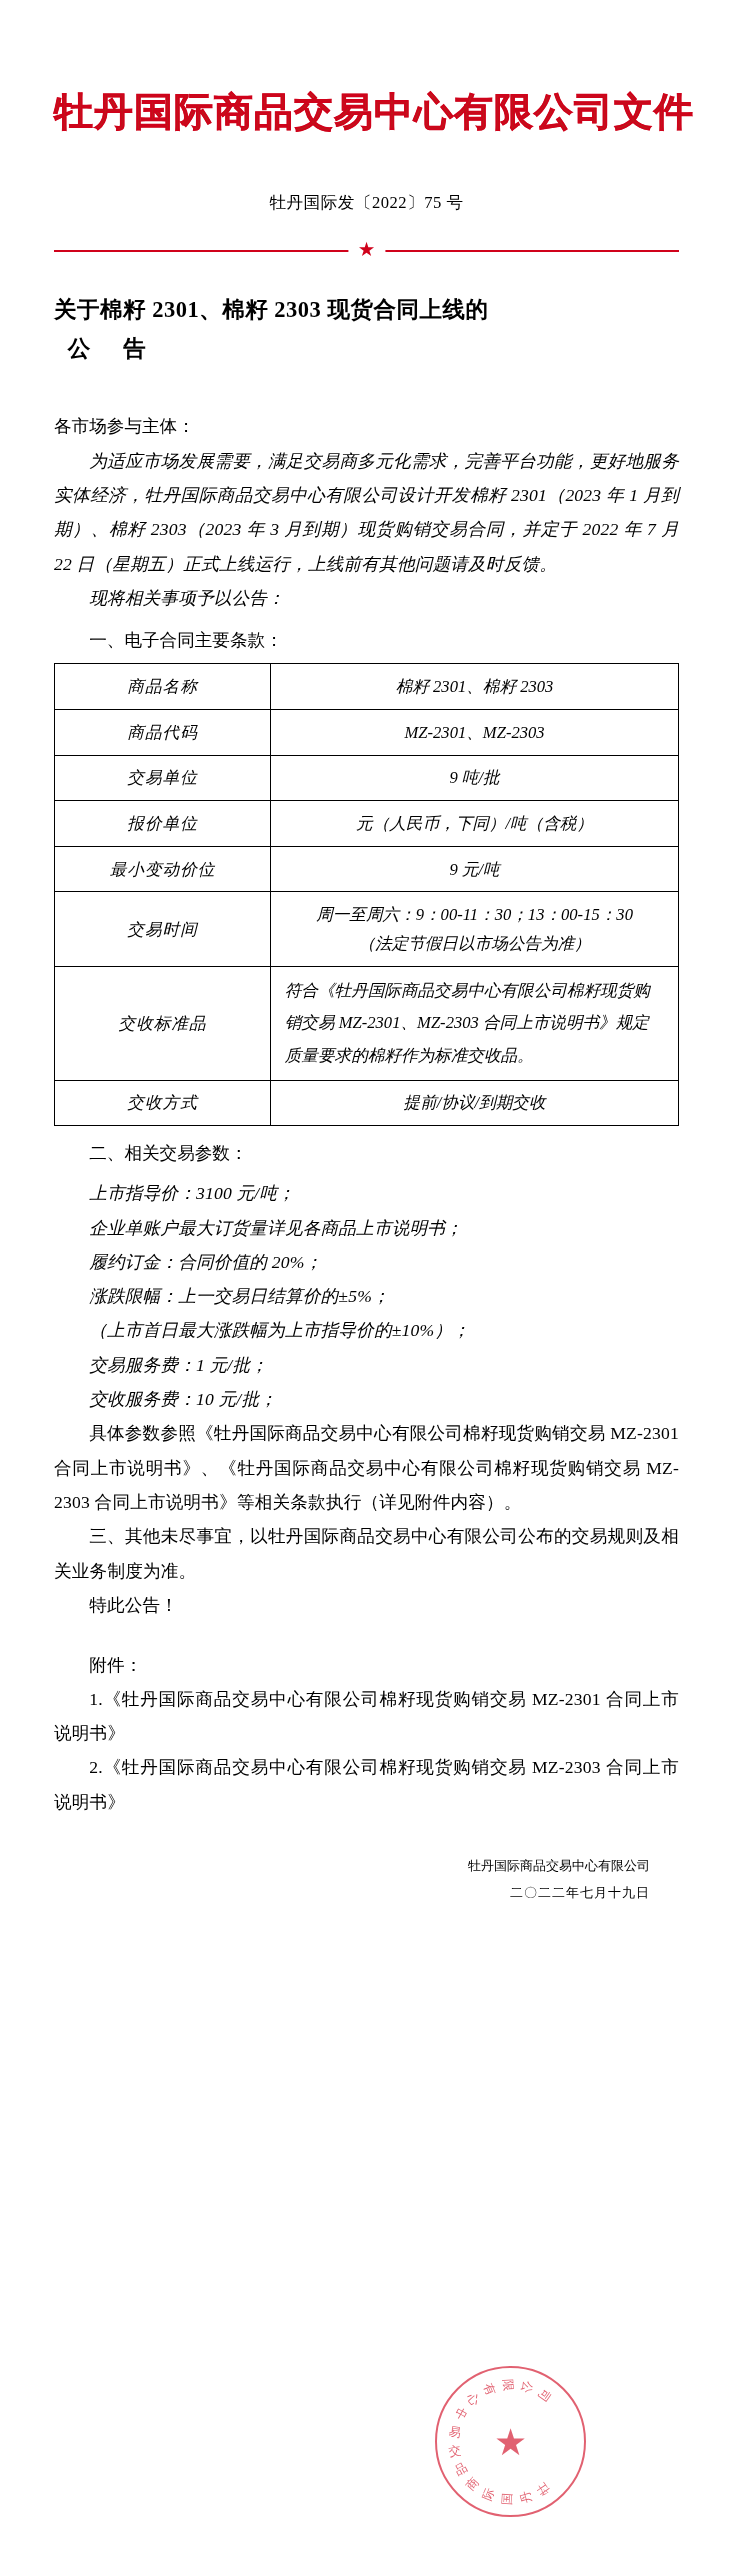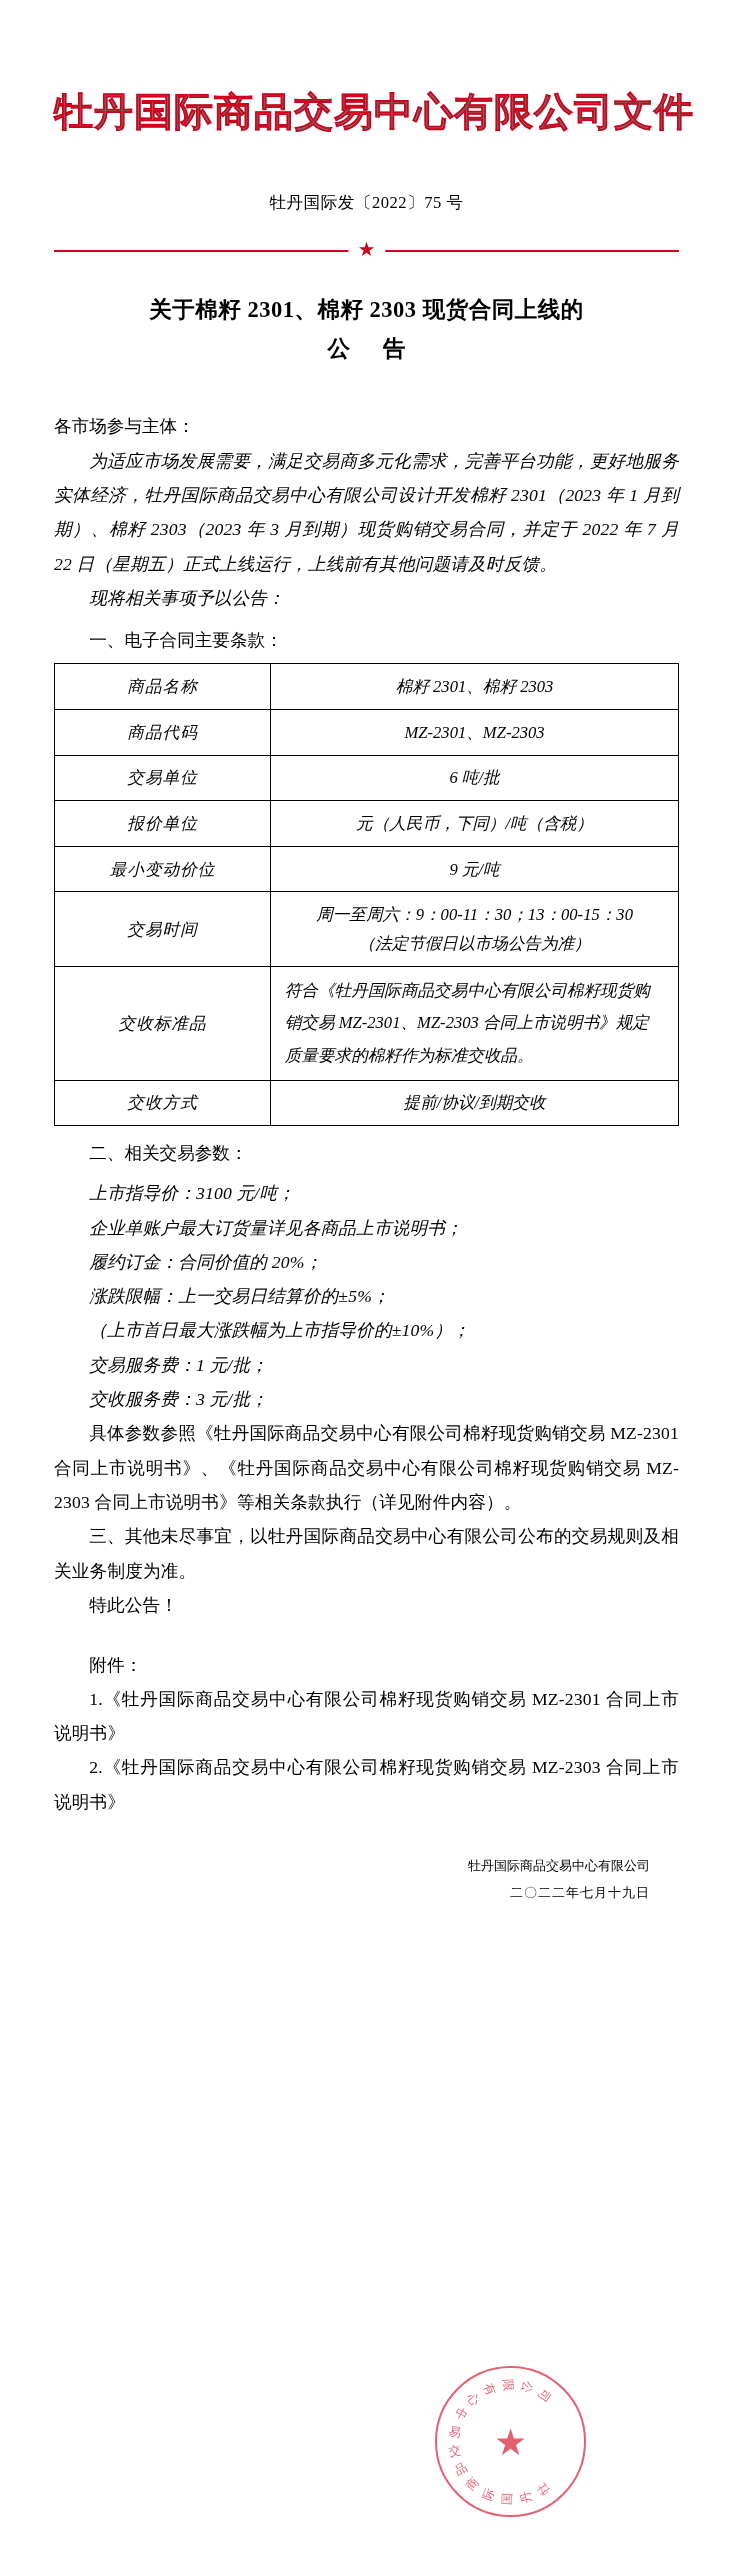--- a/index.html
+++ b/index.html
@@ -21,21 +21,21 @@
     padding: 59px 54px 39px 54px;
     background: #fff;
   }
 
   
   .masthead {
     text-align: center;
     margin-top: 29px;
   }
   .masthead-title {
-    color: #737373;
+    color: #b91c1c;
     font-family: "Liberation Serif", "DejaVu Serif", serif;
     font-weight: bold;
     font-size: 39px;
     letter-spacing: 1px;
     line-height: 1.25;
     white-space: nowrap;
     -webkit-text-stroke: 0.6px #d0021b;
   }
   .doc-number {
     text-align: center;
@@ -65,21 +65,20 @@
     transform: translateX(-50%);
     background: #fff;
     padding: 0 9.8px;
     color: #d0021b;
     font-size: 19.6px;
     line-height: 21.5px;
   }
 
   
   .doc-title {
-    text-align: center;
     font-size: 22.5px;
     font-weight: bold;
     line-height: 1.75;
     margin-top: 29px;
     letter-spacing: 0.5px;
   }
   .doc-title .line2 {
     letter-spacing: 13.7px;
     padding-left: 13.7px;
   }
@@ -227,21 +226,21 @@
       <tr>
         <td class="label">商品名称</td>
         <td class="value">棉籽 2301、棉籽 2303</td>
       </tr>
       <tr>
         <td class="label">商品代码</td>
         <td class="value">MZ-2301、MZ-2303</td>
       </tr>
       <tr>
         <td class="label">交易单位</td>
-        <td class="value">6 吨/批</td>
+        <td class="value">9 吨/批</td>
       </tr>
       <tr>
         <td class="label">报价单位</td>
         <td class="value">元（人民币，下同）/吨（含税）</td>
       </tr>
       <tr>
         <td class="label">最小变动价位</td>
         <td class="value">9 元/吨</td>
       </tr>
       <tr>
@@ -264,21 +263,21 @@
 
   <div class="section-head">二、相关交易参数：</div>
 
   <div class="para-list">
     <p class="body-text">上市指导价：3100 元/吨；</p>
     <p class="body-text">企业单账户最大订货量详见各商品上市说明书；</p>
     <p class="body-text">履约订金：合同价值的 20%；</p>
     <p class="body-text">涨跌限幅：上一交易日结算价的±5%；</p>
     <p class="body-text">（上市首日最大涨跌幅为上市指导价的±10%）；</p>
     <p class="body-text">交易服务费：1 元/批；</p>
-    <p class="body-text">交收服务费：3 元/批；</p>
+    <p class="body-text">交收服务费：10 元/批；</p>
   </div>
 
   <p class="body-text">具体参数参照《牡丹国际商品交易中心有限公司棉籽现货购销交易 MZ-2301 合同上市说明书》、《牡丹国际商品交易中心有限公司棉籽现货购销交易 MZ-2303 合同上市说明书》等相关条款执行（详见附件内容）。</p>
 
   <p class="body-text">三、其他未尽事宜，以牡丹国际商品交易中心有限公司公布的交易规则及相关业务制度为准。</p>
 
   <p class="body-text">特此公告！</p>
 
   <div class="tail-space"></div>
 

